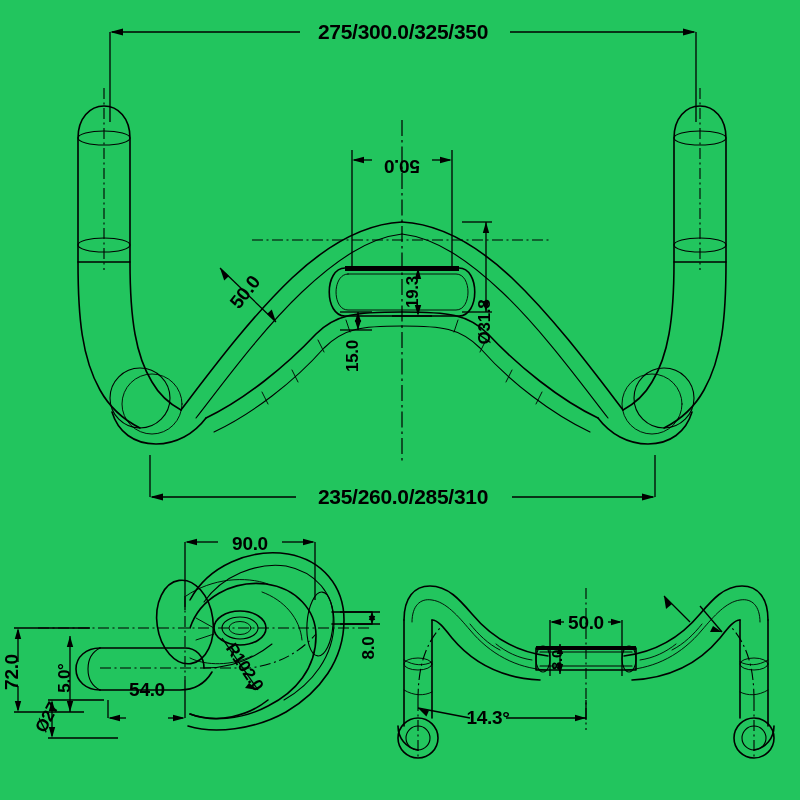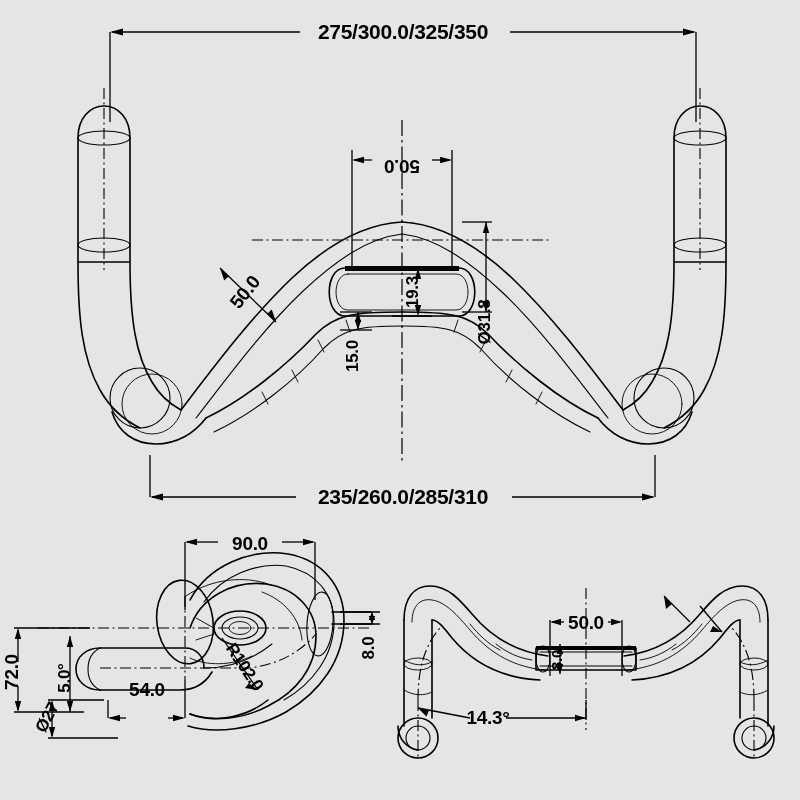--- a/index.html
+++ b/index.html
@@ -11,21 +11,21 @@
   body {
     width: 800px;
     height: 800px;
     overflow: hidden;
     font-family: "Liberation Sans", sans-serif;
   }
   #drawing-root {
     position: relative;
     width: 800px;
     height: 800px;
-    background: #e5e5e5;
+    background: #22c55e;
     text-align: right;
   }
   svg.cad {
     display: block;
     width: 800px;
     height: 800px;
   }
   
   .obj      { fill: none; stroke: #000000; stroke-width: 1.6; stroke-linecap: round; stroke-linejoin: round; }
   .obj-thin { fill: none; stroke: #000000; stroke-width: 1.1; stroke-linecap: round; stroke-linejoin: round; }

